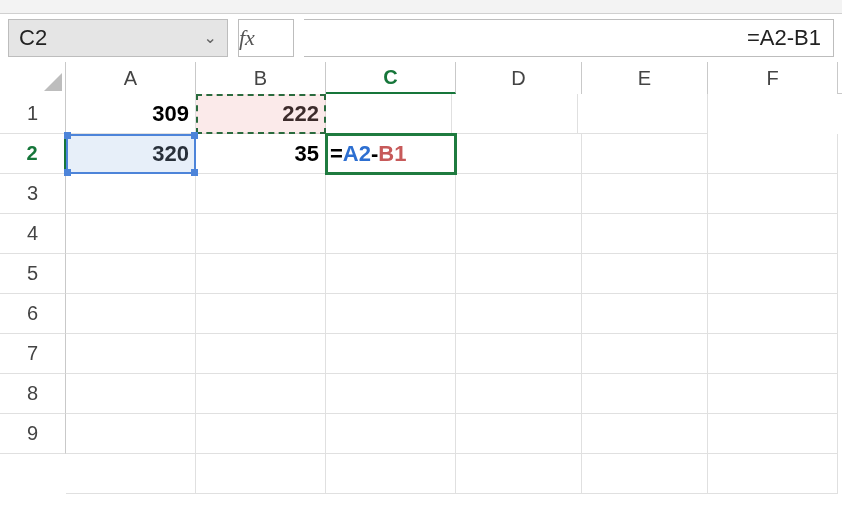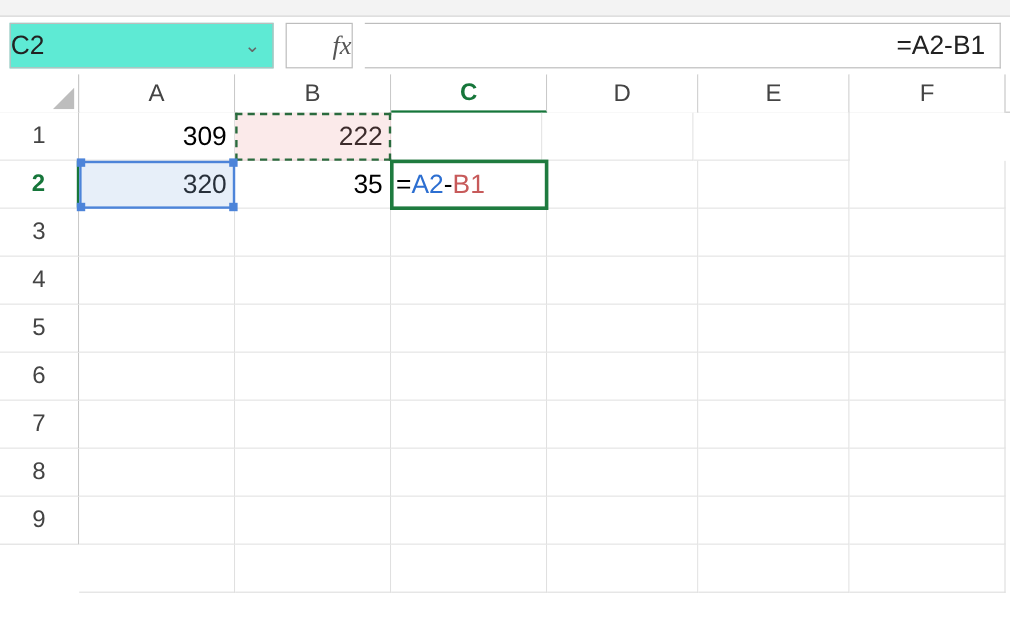--- a/index.html
+++ b/index.html
@@ -21,42 +21,42 @@
     align-items: center;
     height: 48px;
     background: #fff;
     padding: 6px 8px;
   }
   .namebox {
     position: relative;
     width: 220px;
     height: 38px;
     border: 1px solid #bdbdbd;
-    background: #5eead4;
-    display: flex;
-    align-items: center;
-    padding: 0 0;
+    background: #e5e5e5;
+    display: flex;
+    align-items: center;
+    padding: 0 10px;
     font-size: 22px;
     color: #222;
   }
   .namebox .chev {
     position: absolute;
     right: 10px;
     top: 8px;
     font-size: 16px;
     color: #666;
   }
   .fx-box {
     width: 56px;
     height: 38px;
     border: 1px solid #bdbdbd;
     margin-left: 10px;
     display: flex;
     align-items: center;
-    justify-content: flex-end;
+    justify-content: flex-start;
     font-style: italic;
     font-family: "Times New Roman", serif;
     font-size: 22px;
     color: #555;
     background: #fff;
   }
   .formula-input {
     flex: 1;
     height: 38px;
     border: 1px solid #bdbdbd;
@@ -144,20 +144,21 @@
     height: var(--row-h);
     border-right: 1px solid #e0e0e0;
     border-bottom: 1px solid #e0e0e0;
     font-size: 22px;
     padding: 0 6px;
     display: flex;
     align-items: center;
     justify-content: flex-end;
     color: #000;
     background: #fff;
+    font-weight: bold;
   }
   .wA{width:var(--colA-w);} .wB{width:var(--colB-w);} .wC{width:var(--colC-w);}
   .wD{width:var(--colD-w);} .wE{width:var(--colE-w);} .wF{width:var(--colF-w);}
 
   
   .overlay { position: absolute; pointer-events: none; }
   
   .ov-active {
     border: 3px solid #1f7b3f;
     background: transparent;

